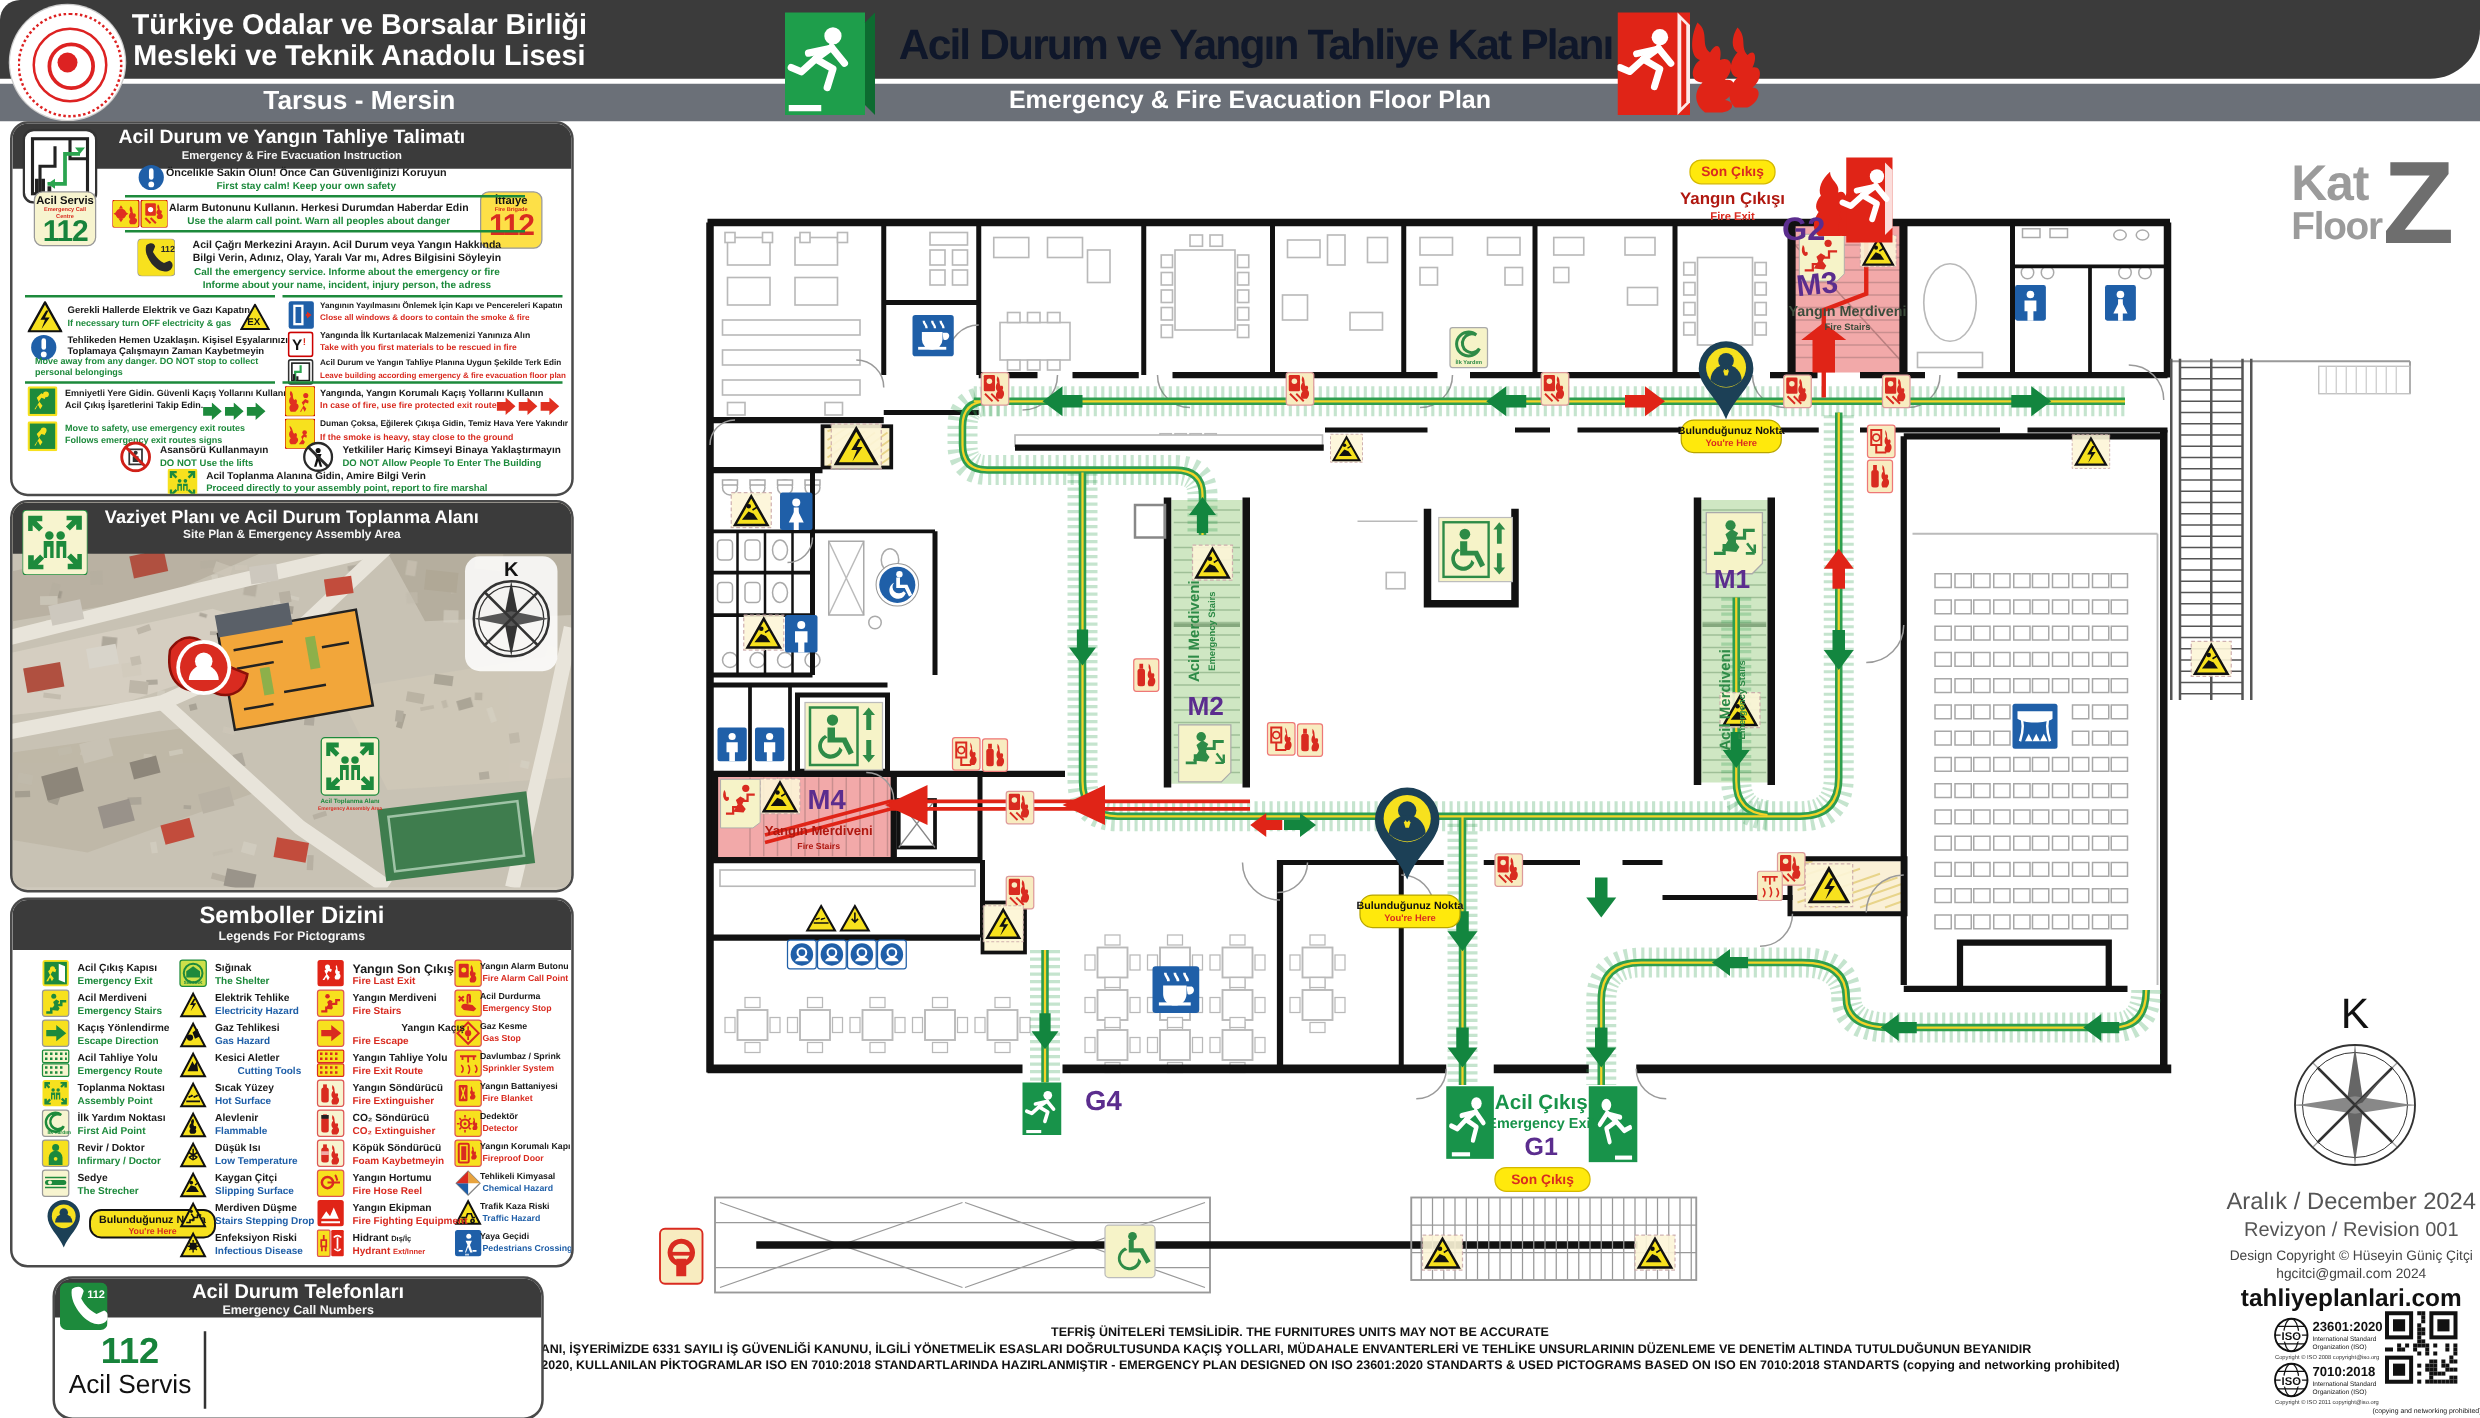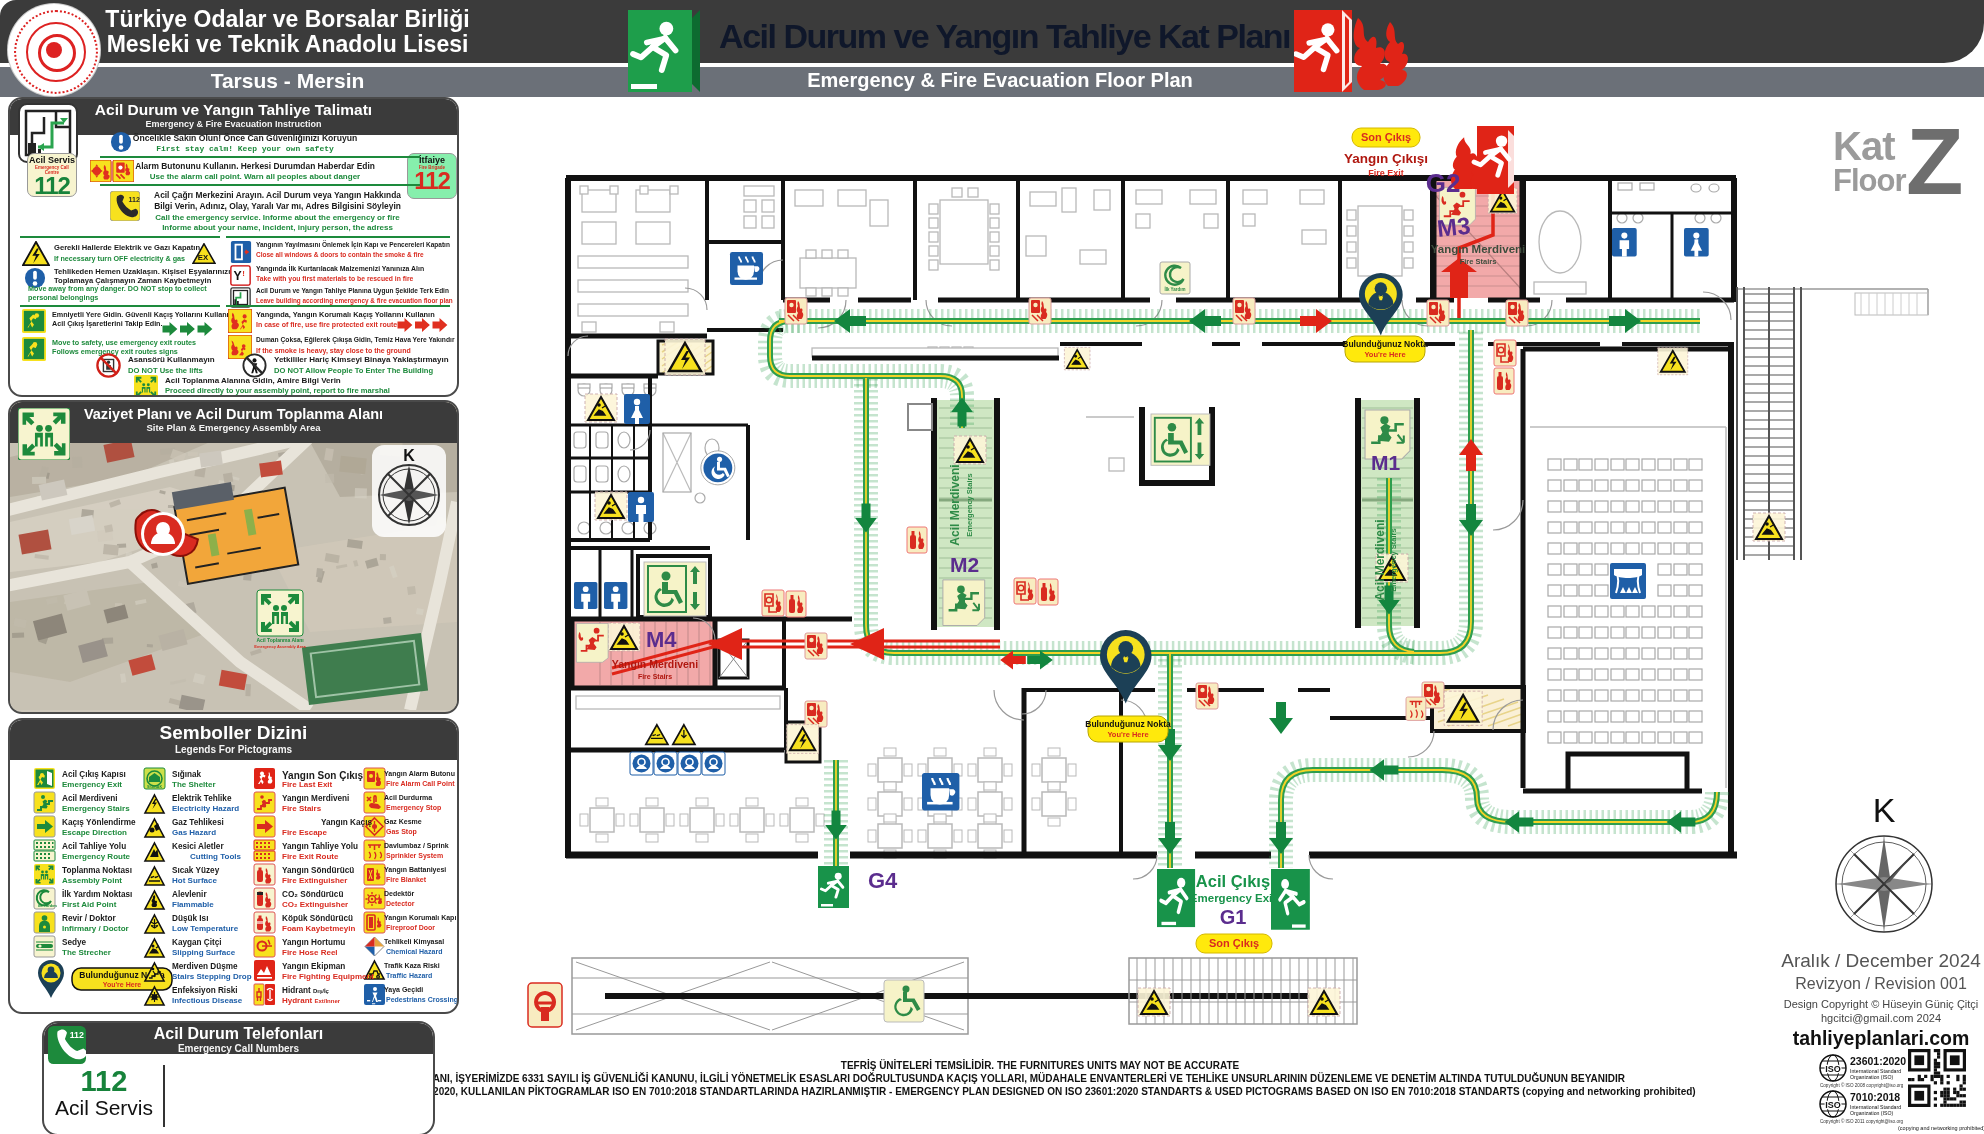--- a/index.html
+++ b/index.html
@@ -1270,33 +1270,33 @@
       <rect x="15" y="40" width="3" height="12" fill="#222"></rect>
       <rect x="20" y="46" width="3" height="6" fill="#222"></rect>
   </svg>
 
   <div class="abs" style="left:17px;top:54px;width:48px;height:42px;background:#f7f4cf;border:1.5px solid #999;border-radius:7px;text-align:center;">
     <div style="font-size:9px;color:#111;margin-top:1px;">Acil Servis</div>
     <div style="font-size:4.5px;color:#d92b20;">Emergency Call Centre</div>
     <div style="font-size:24px;color:#17833b;line-height:22px;letter-spacing:-1px;">112</div>
   </div>
 
-  <div class="abs" style="left:374px;top:54px;width:48px;height:44px;background:#86efac;border:1.5px solid #999;border-radius:7px;text-align:center;margin-left:23px;">
+  <div class="abs" style="left:374px;top:54px;width:48px;height:44px;background:#fde047;border:1.5px solid #999;border-radius:7px;text-align:center;">
     <div style="font-size:9px;color:#111;margin-top:1px;">İtfaiye</div>
     <div style="font-size:4.5px;color:#d92b20;">Fire Brigade</div>
     <div style="font-size:24px;color:#d92b20;line-height:22px;letter-spacing:-1px;">112</div>
   </div>
 
   <svg class="abs" style="left:100px;top:32px;" width="22" height="22" viewBox="0 0 24 24">
     <circle cx="12" cy="12" r="11" fill="#1f5fa8"></circle>
       <rect x="10" y="4" width="4" height="10" rx="2" fill="#fff"></rect>
       <circle cx="12" cy="18" r="2.5" fill="#fff"></circle>
   </svg>
   <div class="abs tr" style="left:110px;top:34px;width:250px;font-size:8.6px;text-align:center;white-space:nowrap;">Öncelikle Sakin Olun! Önce Can Güvenliğinizi Koruyun</div>
-  <div class="abs gr" style="left:110px;top:45px;width:250px;font-size:8px;text-align:center;white-space:nowrap;font-family:Liberation Mono, monospace;">First stay calm! Keep your own safety</div>
+  <div class="abs gr" style="left:110px;top:45px;width:250px;font-size:8px;text-align:center;white-space:nowrap;">First stay calm! Keep your own safety</div>
   <div class="abs" style="left:90px;top:57px;width:320px;height:1.5px;background:#1d8a3c;"></div>
 
   <svg class="abs" style="left:80px;top:61px;" width="44" height="22" viewBox="0 0 52 26">
     <rect x="0" y="0" width="25" height="26" rx="2" fill="#f7e11e" stroke="#c00" stroke-width="1"></rect>
     <circle cx="8" cy="13" r="5" fill="#e03020"></circle>
       <path d="M8 5 l2 3 h-4 z M8 21 l2 -3 h-4 z M1 13 l3 -2 v4 z M15 13 l-3 -2 v4 z" fill="#e03020"></path>
     <path d="M17 6 c3 2 1 5 3 7 c2 -1 3 2 1 4 c3 0 3 4 0 6 h-4 c-2 -2 -1 -4 0 -5 c-2 -1 -2 -4 0 -6 c-1 -2 -1 -4 0 -6z" fill="#e03020"></path>
     <rect x="27" y="0" width="25" height="26" rx="2" fill="#f7e11e" stroke="#c00" stroke-width="1"></rect>
     <rect x="31" y="3" width="10" height="12" rx="1" fill="#e03020"></rect>
       <circle cx="36" cy="9" r="2.5" fill="#fff"></circle>

